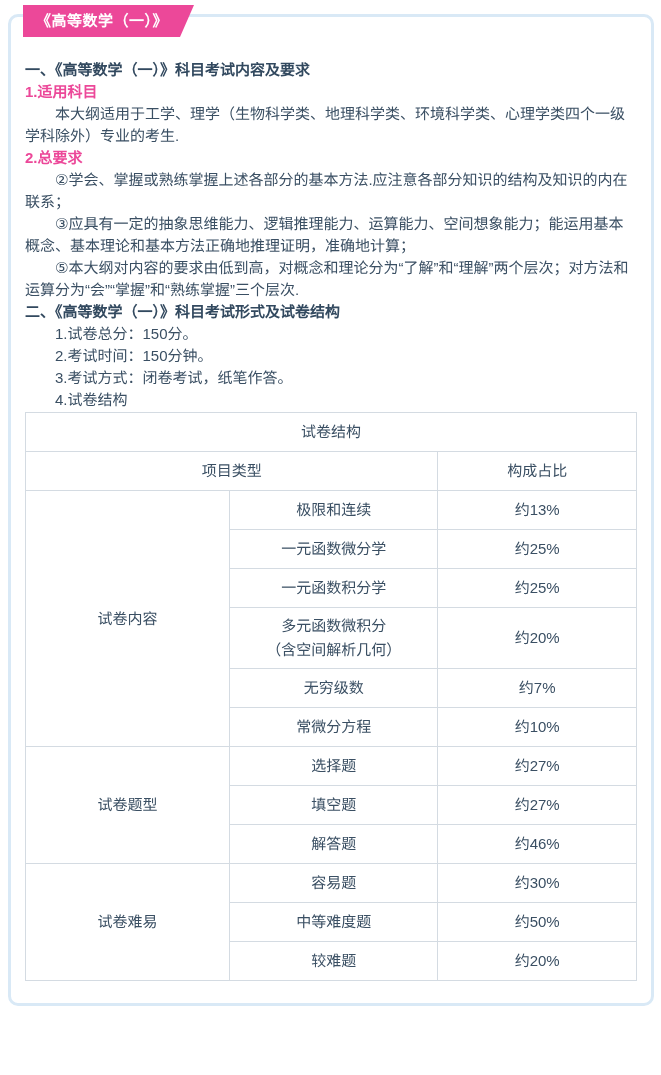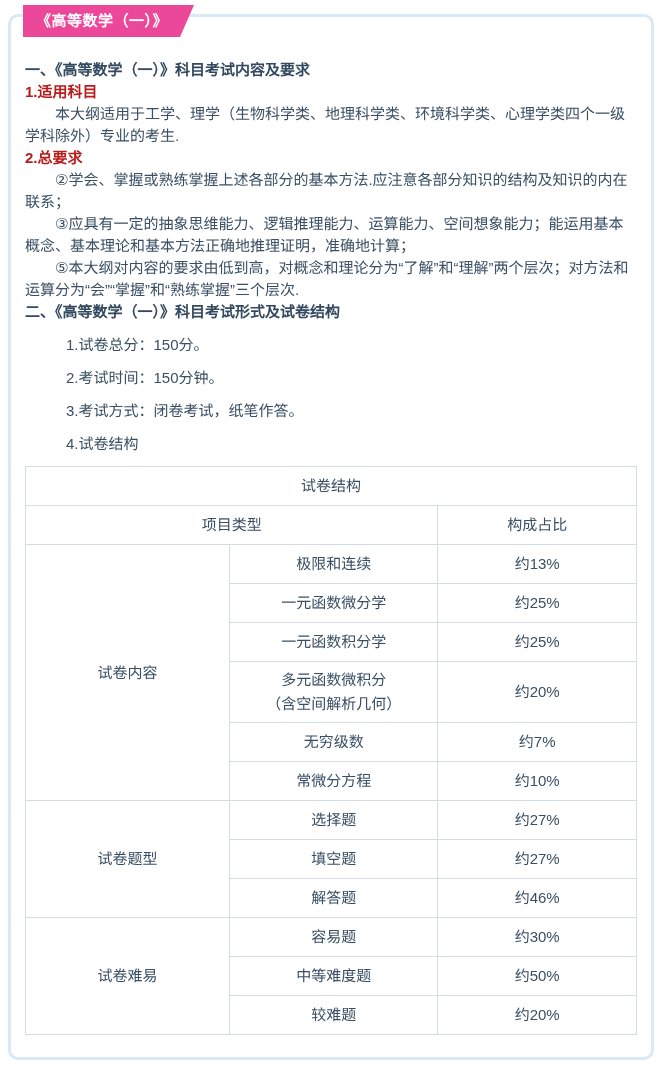--- a/index.html
+++ b/index.html
@@ -42,37 +42,37 @@
     font-size: 15px;
     font-weight: bold;
     line-height: 22px;
     color: #32495f;
   }
   .doc h3 {
     margin: 0;
     font-size: 15px;
     font-weight: bold;
     line-height: 22px;
-    color: #b91c1c;
+    color: #ec4899;
   }
   .doc p {
     margin: 0;
     text-indent: 2em;
     line-height: 22px;
   }
   .doc .list-item {
-    margin: 11px;
+    margin: 0;
     padding-left: 2em;
     line-height: 22px;
   }
   table.structure {
     width: 100%;
     border-collapse: collapse;
     table-layout: fixed;
-    margin-top: 7px;
+    margin-top: 1px;
   }
   table.structure td {
     border: 1px solid #d4dbe2;
     text-align: center;
     vertical-align: middle;
     font-size: 15px;
     color: #3a4f63;
     height: 38px;
     padding: 0 4px;
   }

